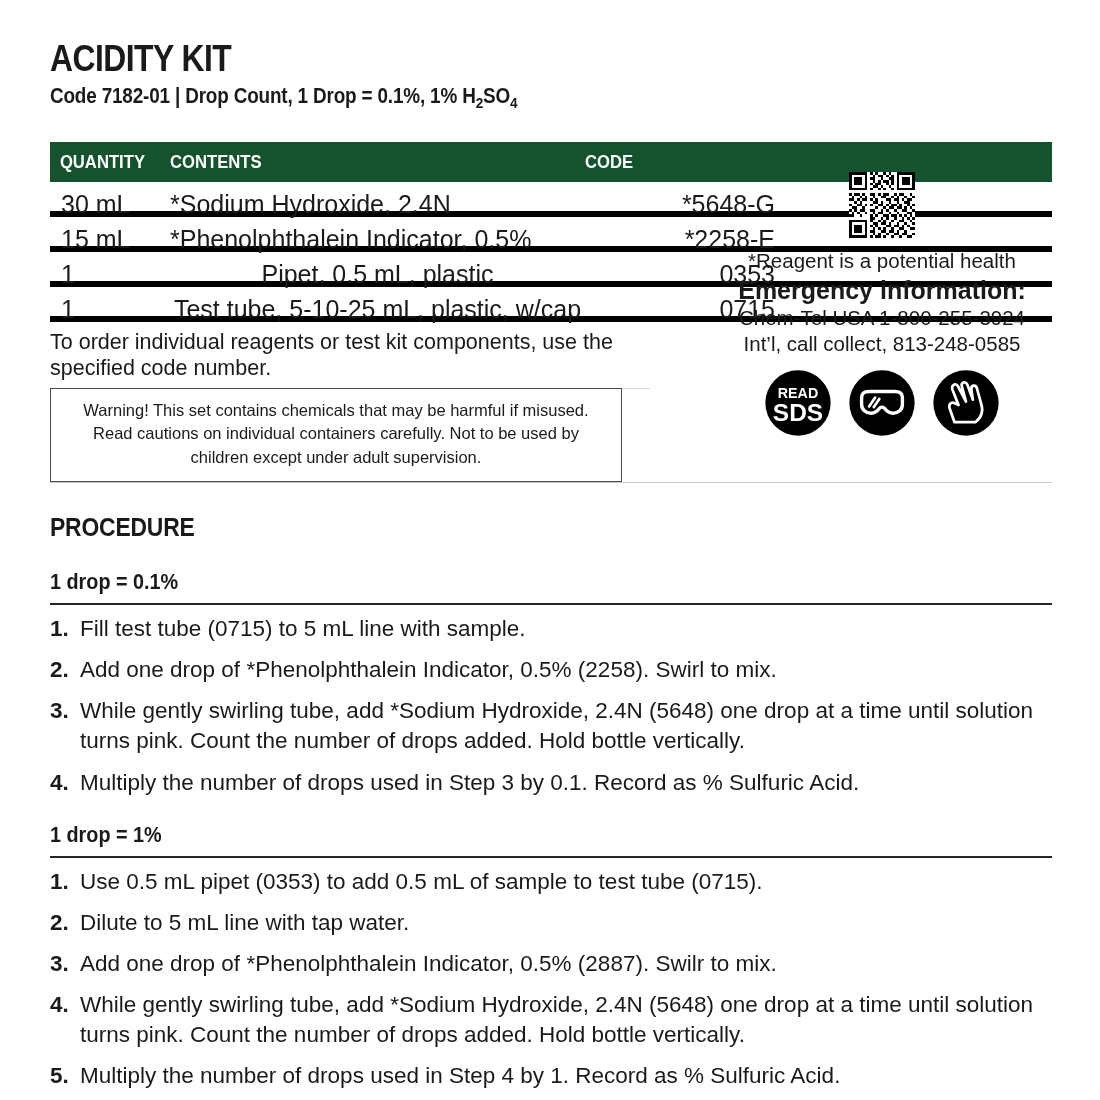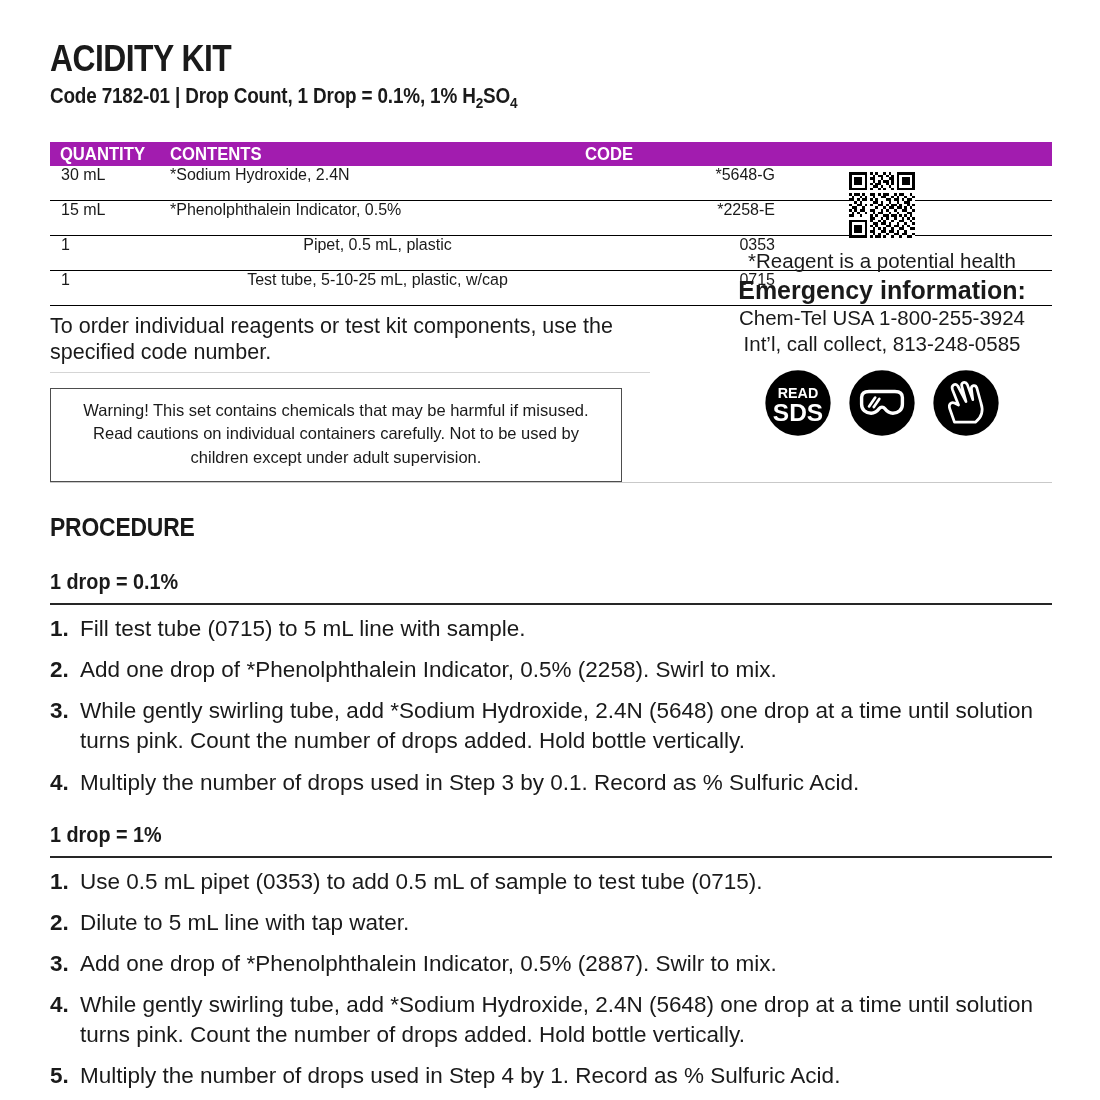--- a/index.html
+++ b/index.html
@@ -76,41 +76,41 @@
   }
 
   
   .table-wrap {
     position: absolute;
     left: 50px;
     top: 142px;
     width: 1002px;
   }
   .thead {
-    background: #a21caf;
+    background: #14532d;
     color: #ffffff;
-    height: 24px;
+    height: 40px;
     display: flex;
     align-items: center;
     font-weight: bold;
     font-size: 18.5px;
     letter-spacing: 0px;
   }
   .thead .c-qty { width: 120px; padding-left: 11px; box-sizing: border-box; transform: scaleX(0.9); transform-origin:left center;}
   .thead .c-cont { width: 415px; transform: scaleX(0.9); transform-origin:left center;}
   .thead .c-code { width: 190px; transform: scaleX(0.9); transform-origin:left center;}
 
   .trow {
     display: flex;
     align-items: baseline;
-    font-size: 16px;
+    font-size: 25px;
     height: 35px;
-    border-bottom: 1px solid #000000;
+    border-bottom: 6px solid #000000;
     box-sizing: border-box;
-    padding-top: 0;
+    padding-top: 8px;
   }
   .trow:first-of-type { }
   .trow .c-qty { width: 120px; padding-left: 11px; box-sizing: border-box; }
   .trow .c-cont { width: 415px; }
   .trow .c-cont.center { text-align: center; }
   .trow .c-code { width: 190px; text-align: right; }
 
   .order-note {
     font-size: 21.5px;
     line-height: 1.22;

